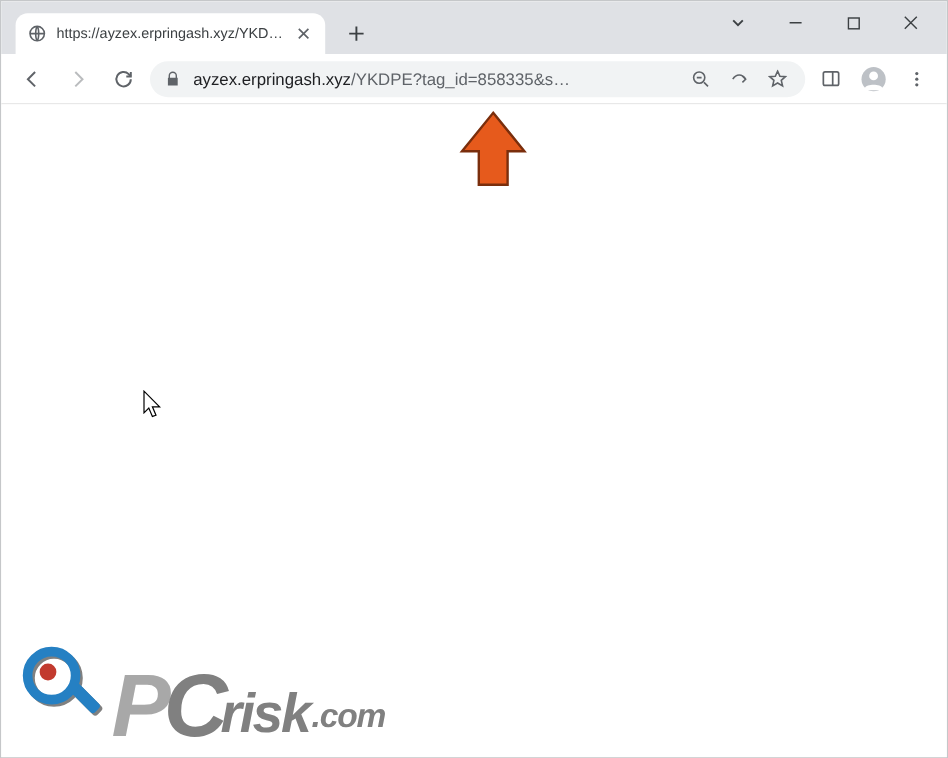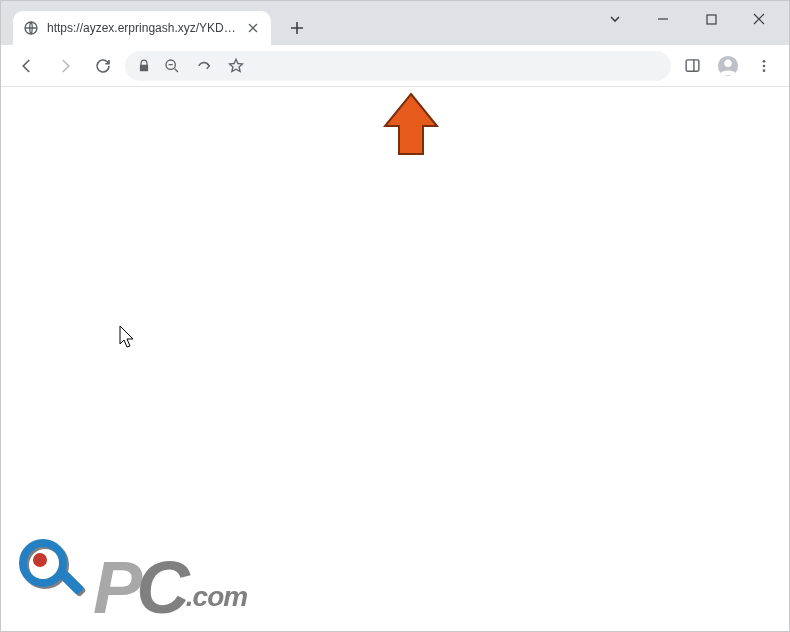--- a/index.html
+++ b/index.html
@@ -139,20 +139,23 @@
         <path d="M20 12a8 8 0 1 1-2.34-5.66L20 9"></path>
         <path d="M20 4v5h-5"></path>
       </svg>
   </div>
   <div class="omnibox">
     <span>
       <svg width="14" height="14" viewBox="0 0 24 24" fill="#5f6368">
           <path d="M6 10V7a6 6 0 0112 0v3h1v11H5V10h1zm2 0h8V7a4 4 0 00-8 0v3z"></path>
         </svg>
     </span>
+    <div class="omnibox-url">
+      <span class="host">ayzex.erpringash.xyz</span><span class="path">/YKDPE?tag_id=858335&amp;s…</span>
+    </div>
     <span class="icon-btn" style="width:22px;height:22px">
       <svg width="16" height="16" viewBox="0 0 24 24" fill="none" stroke="#5f6368" stroke-width="2">
           <circle cx="10" cy="10" r="7"></circle>
           <path d="M21 21l-5-5M7 10h6"></path>
         </svg>
     </span>
     <span class="icon-btn" style="width:22px;height:22px">
       <svg width="16" height="16" viewBox="0 0 24 24" fill="none" stroke="#5f6368" stroke-width="2">
           <path d="M4 12c4-7 12-7 16 0"></path>
           <path d="M16 8l4 4-4 4"></path>
@@ -200,15 +203,16 @@
   <div class="watermark">
     <div class="mag">
       <div class="handle1"></div>
         <div class="outer1"></div>
       <div class="handle2"></div>
         <div class="outer2"></div>
       <div class="dot"></div>
     </div>
     <span class="wm-p">P</span>
     <span class="wm-c">C</span>
+    <span class="wm-risk">risk</span>
     <span class="wm-com">.com</span>
   </div>
 </div>
 
 </body></html>

